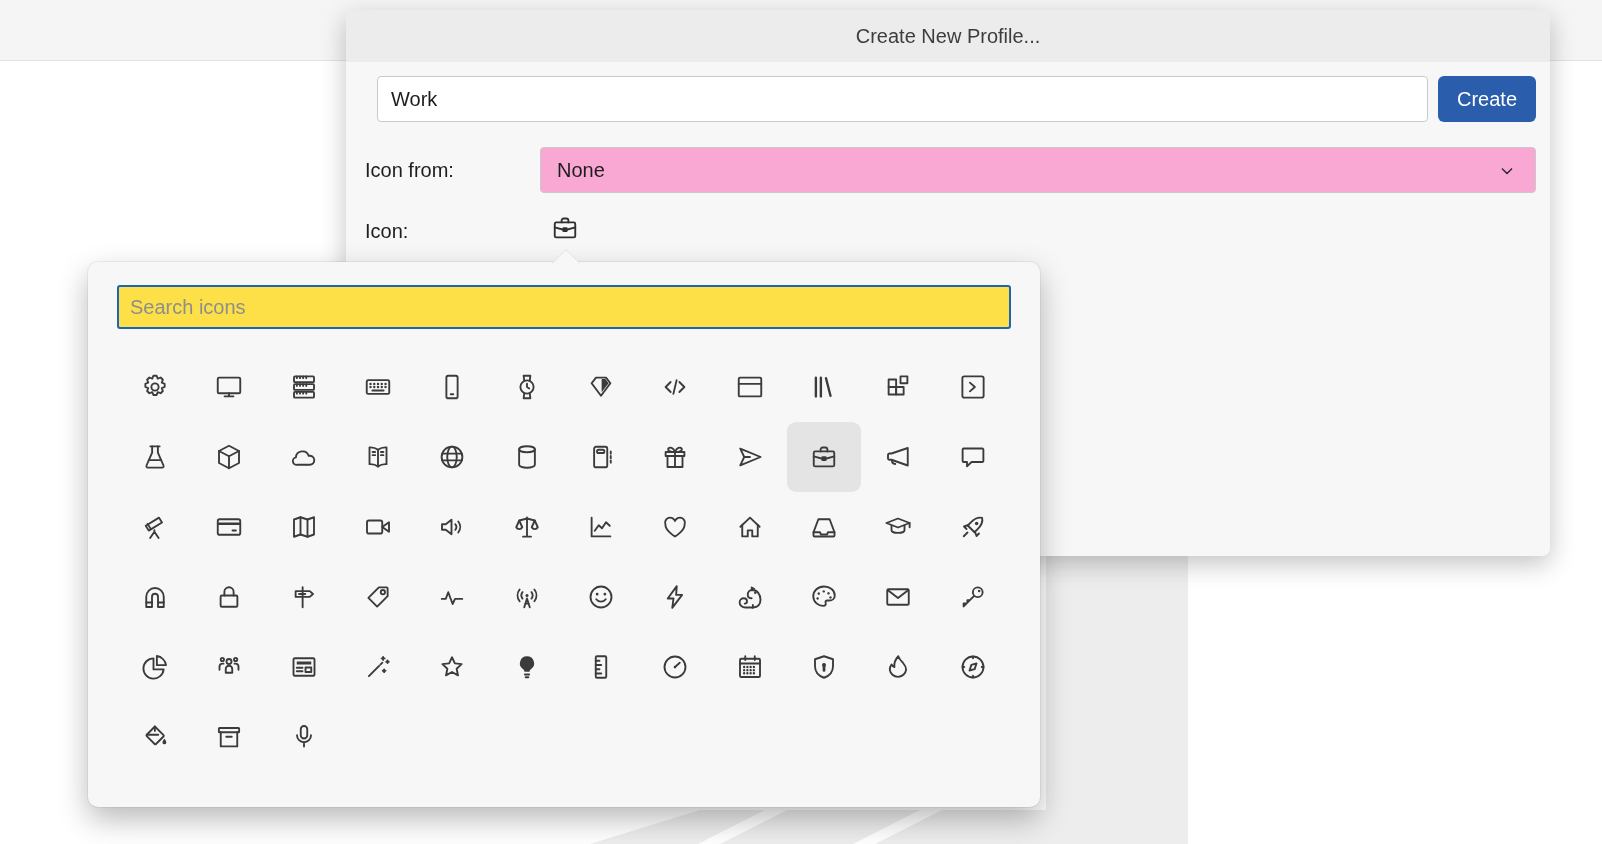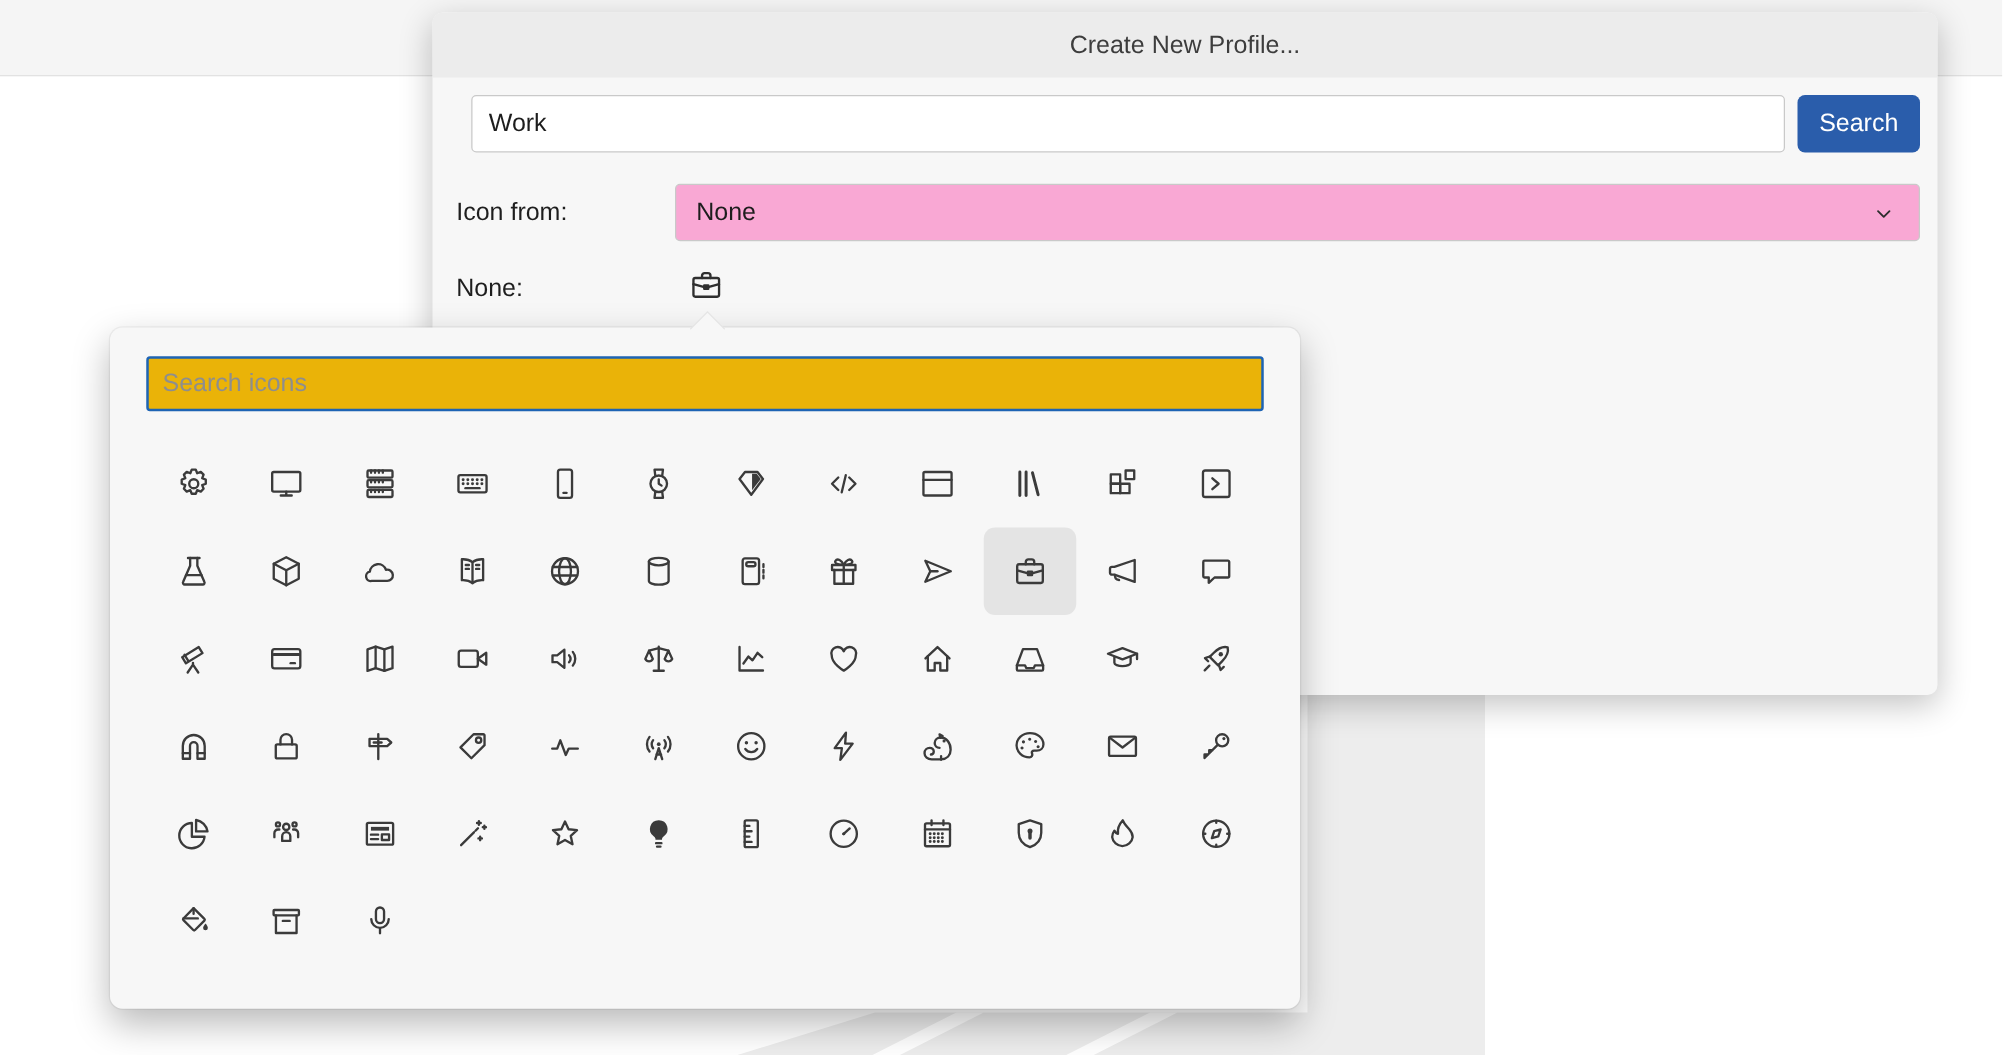--- a/index.html
+++ b/index.html
@@ -37,21 +37,21 @@
   .icon-preview svg { width:30px; height:30px; }
 
   
   .popup { position:absolute; left:88px; top:262px; width:952px; height:545px;
            background:#f7f7f7; border-radius:10px; z-index:3;
            box-shadow:0 0 0 1px rgba(0,0,0,.05), 0 12px 30px rgba(0,0,0,.28); }
   .popup::before { content:""; position:absolute; left:468px; top:-9px; width:19px; height:19px;
                    background:#f7f7f7; transform:rotate(45deg);
                    border-left:1px solid rgba(0,0,0,.07); border-top:1px solid rgba(0,0,0,.07); }
   .search-input { position:absolute; left:29px; top:23px; width:894px; height:44px;
-                  border:2px solid var(--focus); border-radius:3px; background:#eab308;
+                  border:2px solid var(--focus); border-radius:3px; background:#fde047;
                   font:20px "Liberation Sans","DejaVu Sans",sans-serif; color:#1d1d1d;
                   padding:0 11px; outline:none; }
   .search-input::placeholder { color:#8e8e8e; }
   .icon-grid { position:absolute; left:30px; top:90px; width:892px;
                display:grid; grid-template-columns:repeat(12,1fr); grid-auto-rows:70px; }
   .icon-cell { display:flex; align-items:center; justify-content:center; cursor:pointer;
                border-radius:9px; color:var(--icon); }
   .icon-cell.selected { background:var(--hl); }
   .icon-cell svg { width:30px; height:30px; }
 </style>
@@ -64,30 +64,30 @@
   <svg class="wm-bottom" viewBox="0 0 640 49">
     <polygon points="140,15 628,15 628,49 30,49" fill="#ededed"></polygon>
     <polygon points="205,15 227,15 160,49 138,49" fill="#ffffff"></polygon>
     <polygon points="360,15 382,15 315,49 293,49" fill="#ffffff"></polygon>
   </svg>
 
   <div class="dialog">
     <div class="dialog-header">Create New Profile...</div>
     <div class="dlg-row1">
       <input class="name-input" type="text" value="Work" style="">
-      <button class="create-btn">Search</button>
+      <button class="create-btn">Create</button>
     </div>
     <div class="dlg-label copy-label">Icon from:</div>
     <div class="copy-select">
       <span>None</span>
       <svg class="chev" viewBox="0 0 24 24" fill="none" stroke="currentColor" stroke-width="1.8" stroke-linecap="round" stroke-linejoin="round">
         <path d="M6.5 9.5L12 15l5.5-5.5"></path>
       </svg>
     </div>
-    <div class="dlg-label icon-label">None:</div>
+    <div class="dlg-label icon-label">Icon:</div>
     <span class="icon-preview"><svg viewBox="0 0 24 24" fill="none" stroke="currentColor" stroke-width="1.5" stroke-linecap="round" stroke-linejoin="round">
           <rect x="3.8" y="7.5" width="16.4" height="12" rx="1.2"></rect>
           <path d="M9.3 7.5V6a1.6 1.6 0 011.6-1.6h2.2A1.6 1.6 0 0114.7 6v1.5M3.8 11.5l7 1.9h2.4l7-1.9"></path>
           <rect x="10.7" y="12.2" width="2.6" height="2.2"></rect>
         </svg></span>
   </div>
 
   <div class="popup">
     <input class="search-input" type="text" placeholder="Search icons" style="">
     <div class="icon-grid">

